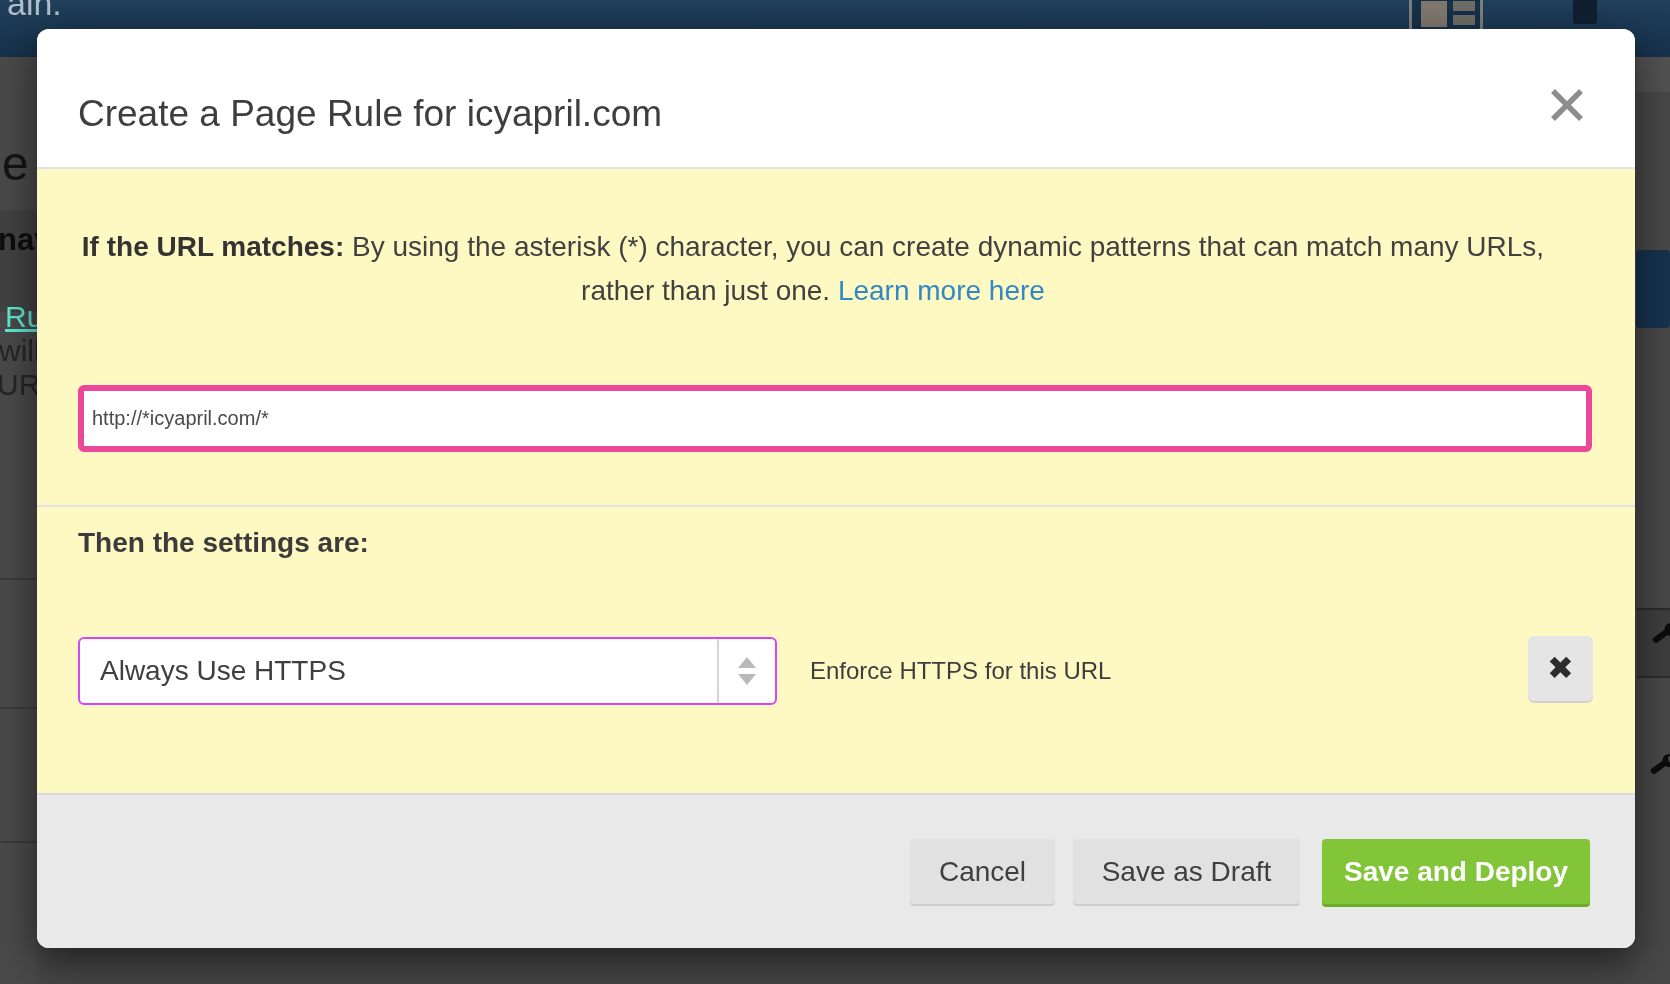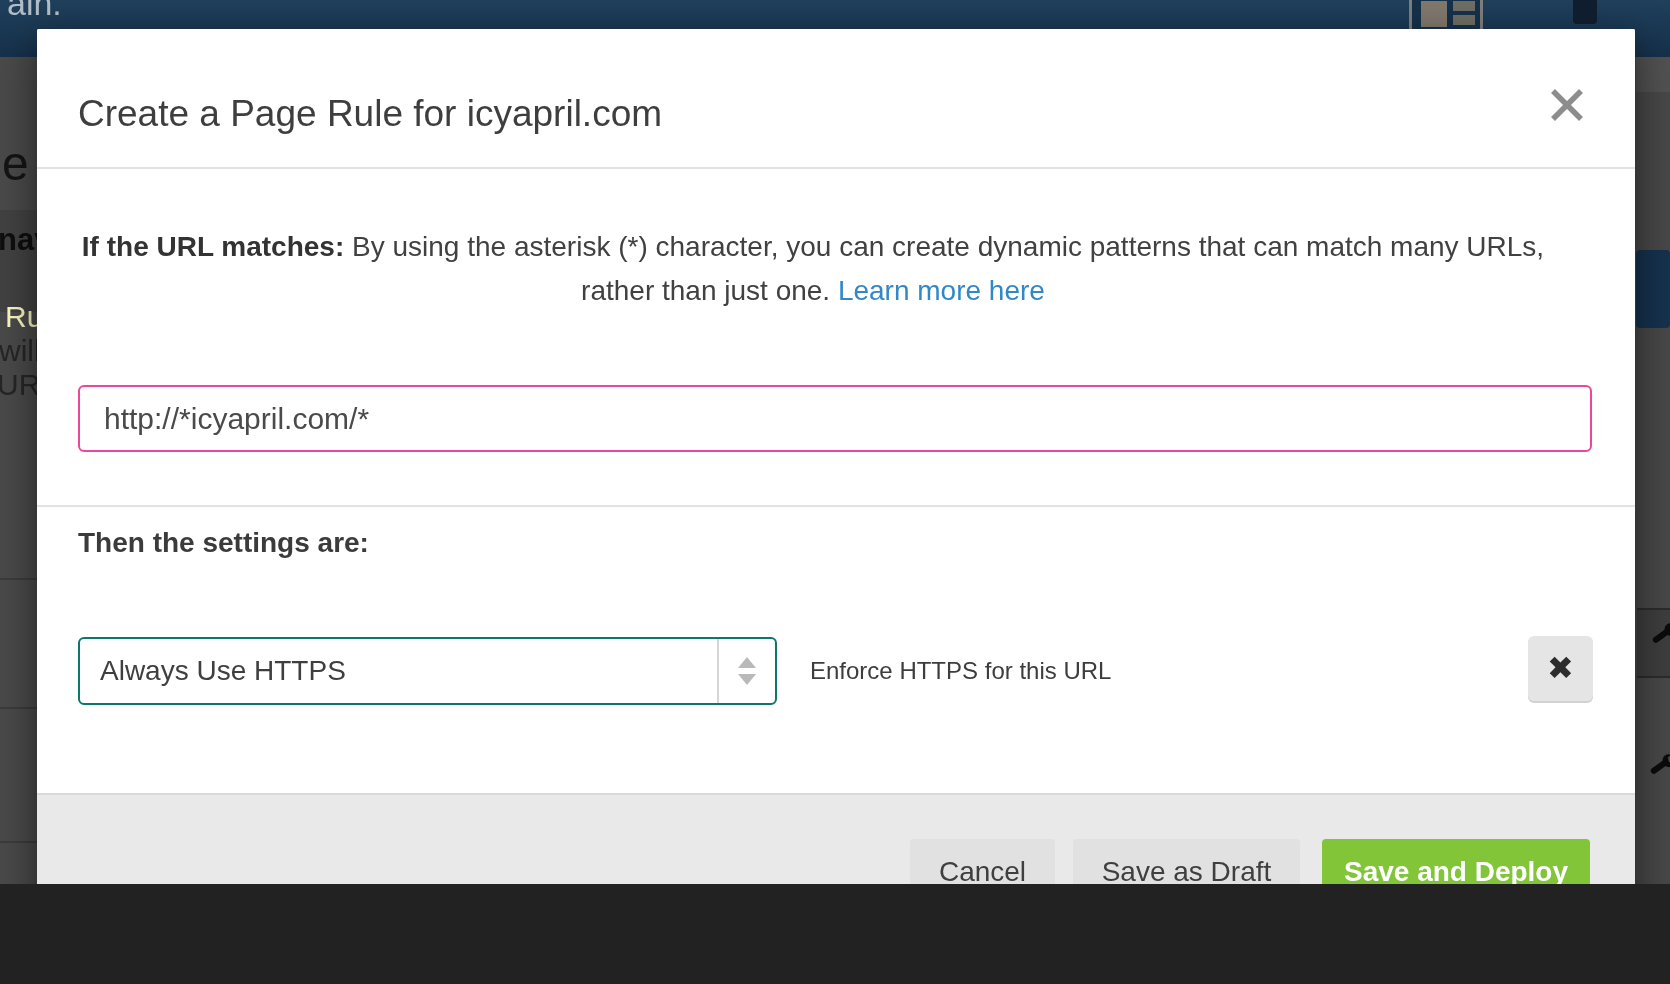--- a/index.html
+++ b/index.html
@@ -1,65 +1,65 @@
 <!DOCTYPE html>
 <html><head>
 <meta charset="utf-8">
 <style>
   html,body{margin:0;padding:0;background:#222;}
   .stage{
-    position:relative;width:1670px;height:884px;overflow:hidden;
+    position:relative;width:1670px;height:984px;overflow:hidden;
     font-family:"Liberation Sans",sans-serif;background:#474747;
   }
   
   .topbar{position:absolute;left:0;top:0;width:1670px;height:57px;
     background:linear-gradient(180deg,#20405c 0%,#16314b 100%);}
   .topbar-frag{position:absolute;left:7px;top:-16px;font-size:34px;color:#b2bdc7;}
   .apps-icon{position:absolute;left:1409px;top:-20px;width:68px;height:48px;
     border:3px solid #7e7f7c;border-radius:6px;background:#16314b;}
   .apps-icon .blk{position:absolute;left:9px;top:18px;width:26px;height:26px;background:#80786d;}
   .apps-icon .bar1{position:absolute;left:41px;top:18px;width:22px;height:10px;background:#6e6e66;}
   .apps-icon .bar2{position:absolute;left:41px;top:32px;width:22px;height:10px;background:#6e6e66;}
   .partial-icon{position:absolute;left:1573px;top:-8px;width:24px;height:32px;
     background:#101f30;border-radius:4px;}
   .left-strip{position:absolute;left:0;top:57px;width:37px;height:927px;background:#4a4a4a;overflow:hidden;}
   .left-band{position:absolute;left:0;top:153px;width:37px;height:102px;background:#424242;}
   .lfrag{position:absolute;color:#1b1b1b;}
   .lfrag.f-e{left:2px;top:79px;font-size:48px;color:#141414;}
   .lfrag.f-nav{left:-2px;top:165px;font-size:31px;font-weight:700;color:#0e0e0e;}
-  .lfrag.f-ru{left:5px;top:243px;font-size:30px;color:#fef9c3;}
+  .lfrag.f-ru{left:5px;top:243px;font-size:30px;color:#5eead4;text-decoration:underline;}
   .lfrag.f-will{left:-1px;top:277px;font-size:30px;color:#262626;}
   .lfrag.f-ur{left:-3px;top:311px;font-size:30px;color:#262626;}
   .lline{position:absolute;left:0;width:37px;height:2px;background:#3c3c3c;}
   .right-strip{position:absolute;left:1636px;top:57px;width:34px;height:927px;background:#484848;overflow:hidden;}
   .r-band{position:absolute;left:0;top:0;width:34px;height:35px;background:#525252;}
   .r-bluebtn{position:absolute;left:0;top:193px;width:34px;height:78px;background:#16324e;border-radius:4px;}
   .r-cell{position:absolute;left:1px;top:551px;width:33px;height:66px;background:#3e3e3e;
     border-top:2px solid #2c2c2c;border-bottom:2px solid #2c2c2c;}
   .r-wrench{position:absolute;width:30px;height:30px;}
   .r-wrench svg{width:30px;height:30px;transform:rotate(10deg);}
   
-  .modal{position:absolute;left:37px;top:29px;width:1598px;height:919px;background:#ffffff;
-    border-radius:2px;box-shadow:0 14px 40px rgba(0,0,0,.55);overflow:hidden;}
+  .modal{position:absolute;left:37px;top:29px;width:1598px;height:919px;background:#fef9c3;
+    border-radius:12px;box-shadow:0 14px 40px rgba(0,0,0,.55);overflow:hidden;}
   .modal-header{position:absolute;left:0;top:0;width:100%;height:138px;background:#ffffff;
     border-bottom:2px solid #e2e2e2;}
   .modal-title{position:absolute;left:41px;top:64px;font-size:37px;font-weight:400;color:#3e3e3e;margin:0;}
   .close-btn{position:absolute;left:1510px;top:57px;width:40px;height:40px;cursor:pointer;
     background:none;border:none;padding:0;}
   .modal-body{position:absolute;left:0;top:140px;width:100%;height:624px;}
   .url-para{position:absolute;left:41px;top:56px;width:1470px;font-size:28px;line-height:44px;color:#414141;margin:0;text-align:center;}
   .url-para b{color:#333;}
   .learn-link{color:#3287c6;text-decoration:none;cursor:pointer;}
   .url-input{position:absolute;left:41px;top:216px;width:1514px;height:67px;box-sizing:border-box;
-    background:#fff;border:2px solid #ec4899;border-radius:6px;padding:0 24px;
-    font-family:"Liberation Sans",sans-serif;font-size:30px;color:#4a4a4a;}
+    background:#fff;border:6px solid #ec4899;border-radius:6px;padding:0 8px;
+    font-family:"Liberation Sans",sans-serif;font-size:20px;color:#4a4a4a;}
   .section-divider{position:absolute;left:0;top:336px;width:100%;height:2px;background:#e3e3e3;border:none;margin:0;}
   .settings-heading{position:absolute;left:41px;top:358px;font-size:28px;font-weight:700;color:#3b3b3b;margin:0;}
   .setting-select{position:absolute;left:41px;top:468px;width:699px;height:68px;box-sizing:border-box;
-    background:#fff;border:2px solid #0f766e;border-radius:6px;cursor:pointer;}
+    background:#fff;border:2px solid #d946ef;border-radius:6px;cursor:pointer;}
   .select-value{position:absolute;left:20px;top:0;height:64px;line-height:64px;font-size:28px;color:#3f3f3f;}
   .select-arrows{position:absolute;right:0;top:0;width:56px;height:64px;border-left:2px solid #d6d6d6;
     display:flex;flex-direction:column;align-items:center;justify-content:center;gap:6px;}
   .arr-up{width:0;height:0;border-left:9px solid transparent;border-right:9px solid transparent;
     border-bottom:11px solid #b9b9b9;}
   .arr-down{width:0;height:0;border-left:9px solid transparent;border-right:9px solid transparent;
     border-top:11px solid #b9b9b9;}
   .setting-desc{position:absolute;left:773px;top:468px;height:68px;line-height:68px;font-size:24px;color:#3d3d3d;}
   .remove-btn{position:absolute;left:1491px;top:467px;width:65px;height:65px;background:#e5e5e5;
     border:none;border-radius:6px;box-shadow:0 2px 0 #d2d2d2;cursor:pointer;

